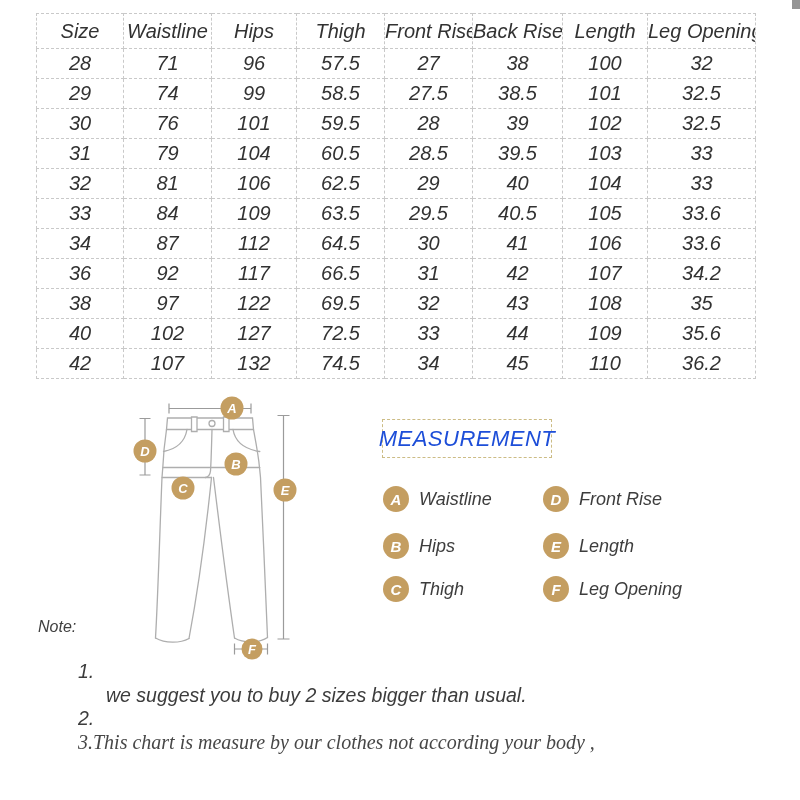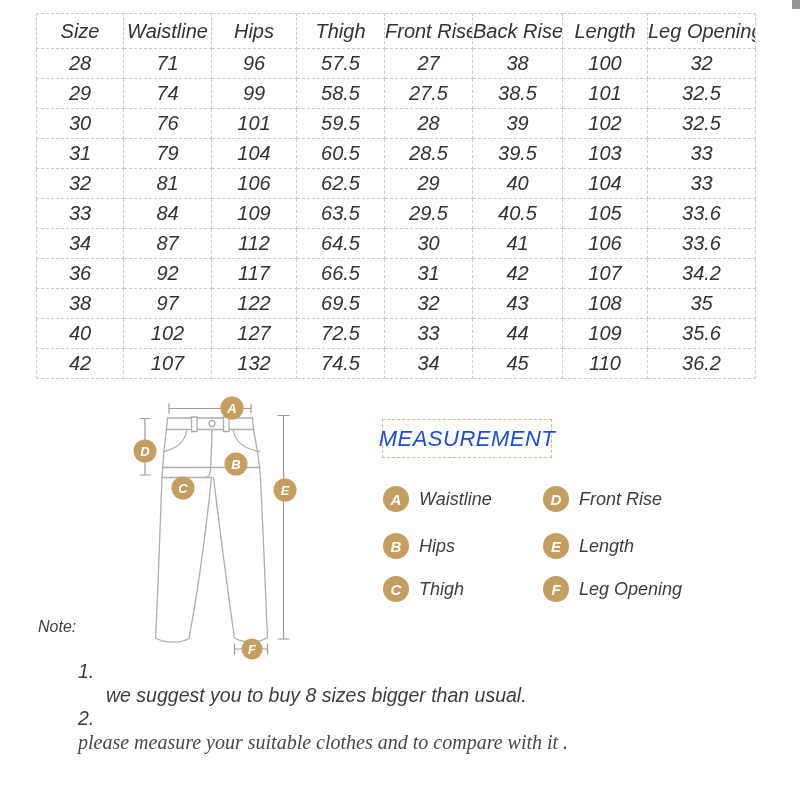--- a/index.html
+++ b/index.html
@@ -356,21 +356,21 @@
   <div class="legend-item pos-f">
     <span class="legend-circle">F</span>
     <span class="legend-label">Leg Opening</span>
   </div>
 
   <div class="note-heading">Note:</div>
   <div class="notes">
     <div class="note-line">
       <span class="note-num">1.</span>
     </div>
-    <div class="note-cont">we suggest you to buy 8 sizes bigger than usual.</div>
+    <div class="note-cont">we suggest you to buy 2 sizes bigger than usual.</div>
     <div class="note-line">
       <span class="note-num">2.</span>
     </div>
-    <div class="note-serif">please measure your suitable clothes and to compare with it .</div>
+    <div class="note-serif">3.This chart is measure by our clothes not according your body ,</div>
   </div>
 
   <div class="corner-artifact"></div>
 </div>
 
 </body></html>

